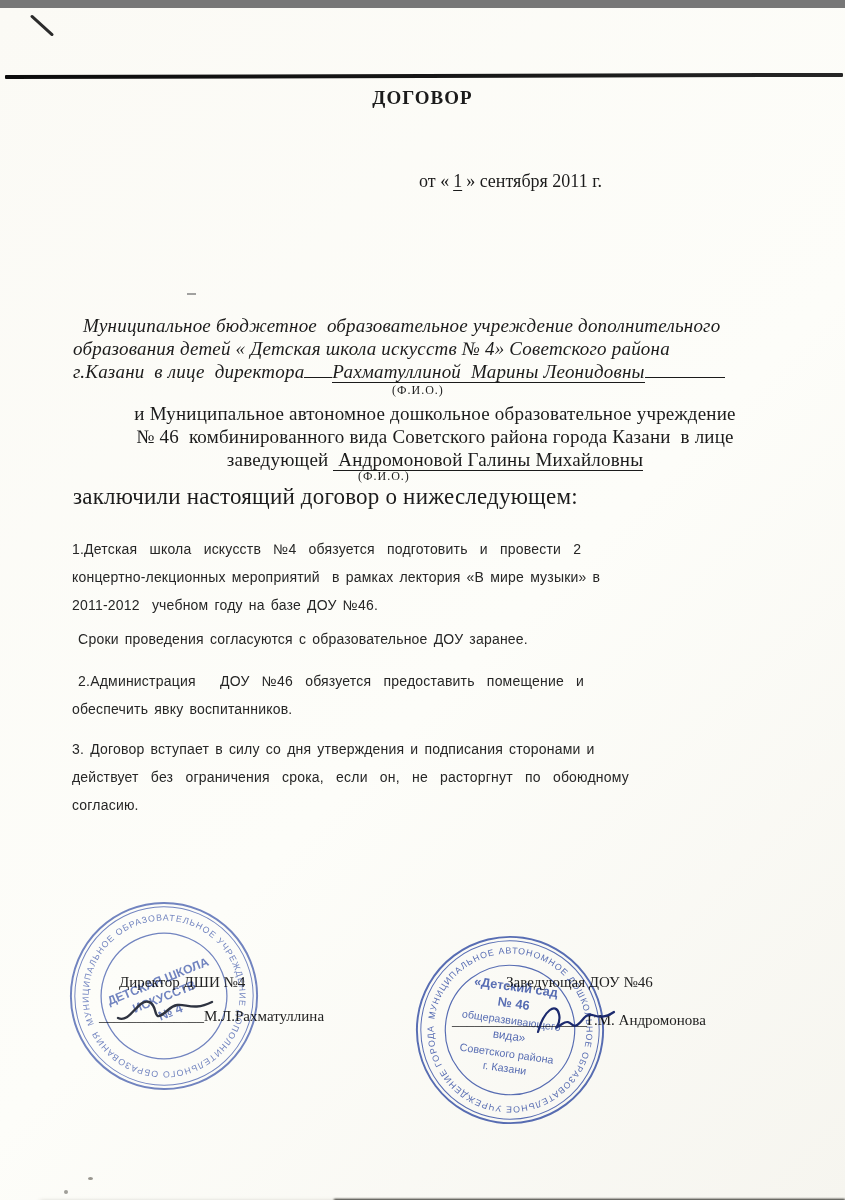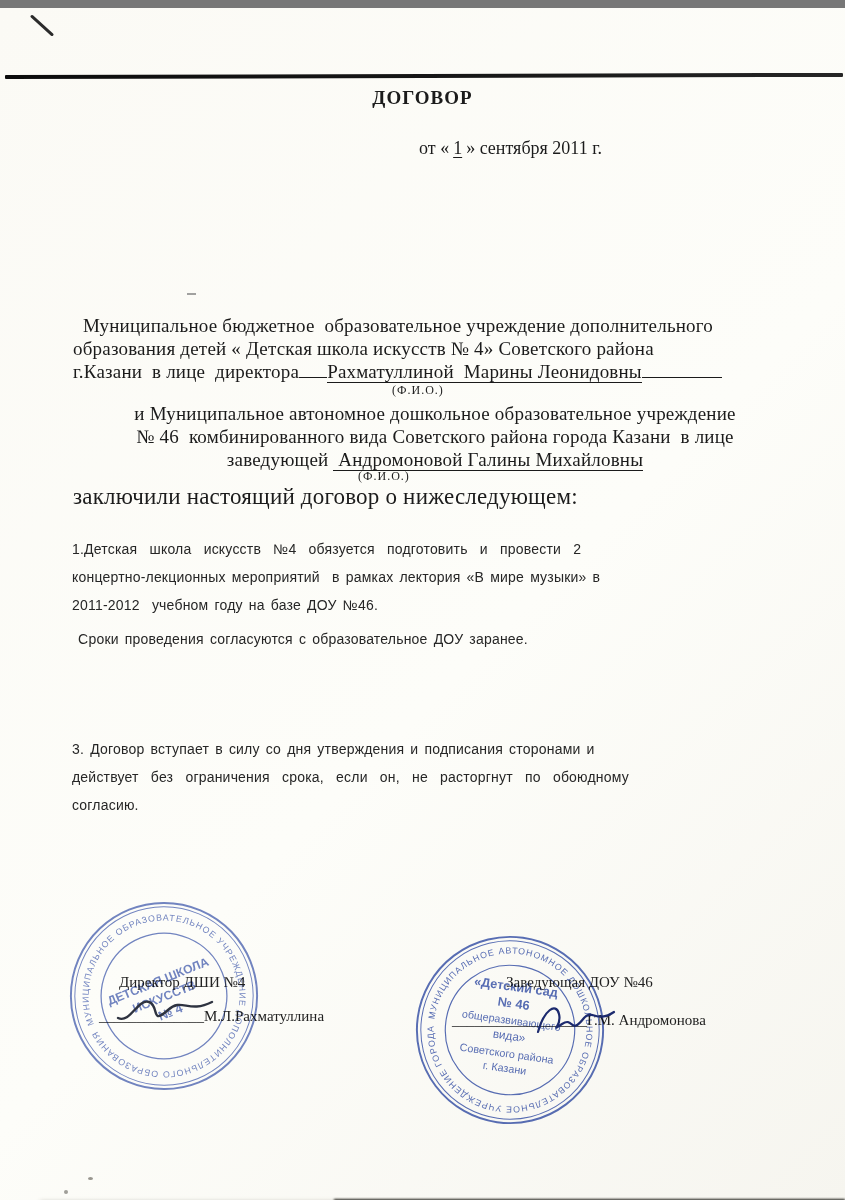--- a/index.html
+++ b/index.html
@@ -20,25 +20,25 @@
   .scan-smudge-dark { position: absolute; bottom: 1px; left: 334px; width: 511px; height: 8px;
     background: #23221c; filter: blur(1.2px); }
   .scan-smudge-light { position: absolute; bottom: 3px; left: 40px; width: 300px; height: 4px;
     background: #8a867a; opacity: .45; filter: blur(2px); }
   .scan-speck1 { position: absolute; bottom: 28px; left: 88px; width: 5px; height: 3px; background: #55524a; border-radius: 50%; opacity: .6; }
   .scan-speck2 { position: absolute; bottom: 14px; left: 64px; width: 4px; height: 4px; background: #44413a; border-radius: 50%; opacity: .5; }
 
   .title { position: absolute; top: 79px; left: 0; width: 100%; text-align: center;
     font-size: 19px; font-weight: bold; letter-spacing: 1px; }
 
-  .date-line { position: absolute; top: 130px; left: 419px; font-size: 18px; }
+  .date-line { position: absolute; top: 163px; left: 419px; font-size: 18px; }
   .date-day { text-decoration: underline; text-underline-offset: 3px; padding: 0 4px; }
 
   .body-serif { font-size: 19px; line-height: 23px; letter-spacing: .2px; white-space: pre-wrap; }
-  .party1 { position: absolute; top: 306px; left: 73px; width: 724px; }
+  .party1 { position: absolute; top: 306px; left: 73px; width: 724px; font-style: italic; }
   .party2 { position: absolute; top: 394px; left: 73px; width: 724px; text-align: center; }
   .concluded { position: absolute; top: 477px; left: 73px; width: 724px; font-size: 23px; }
 
   .fio { position: absolute; font-size: 12px; letter-spacing: 1px; color: #222; text-align: left; }
   .fio1 { top: 375px; left: 392px; width: 130px; }
   .fio2 { top: 461px; left: 358px; width: 130px; }
 
   .uline { border-bottom: 1.3px solid #1b1b1b; }
   .fill-line { display: inline-block; height: .85em; border-bottom: 1.3px solid #1b1b1b; }
   .fill-sm { width: 28px; }
@@ -89,20 +89,22 @@
 № 46  комбинированного вида Советского района города Казани  в лице
 заведующей </span><span class="uline"> Андромоновой Галины Михайловны</span></div>
   <div class="fio fio2">(Ф.И.О.)</div>
 
   <div class="concluded body-serif">заключили настоящий договор о нижеследующем:</div>
 
   <div class="clause clause1">1.Детская  школа  искусств  №4  обязуется  подготовить  и  провести  2
 концертно-лекционных мероприятий  в рамках лектория «В мире музыки» в
 2011-2012  учебном году на базе ДОУ №46.</div>
   <div class="clause clause1b"> Сроки проведения согласуются с образовательное ДОУ заранее.</div>
+  <div class="clause clause2"> 2.Администрация    ДОУ  №46  обязуется  предоставить  помещение  и
+обеспечить явку воспитанников.</div>
   <div class="clause clause3">3. Договор вступает в силу со дня утверждения и подписания сторонами и
 действует  без  ограничения  срока,  если  он,  не  расторгнут  по  обоюдному
 согласию.</div>
 
   <div class="sig sig-title-left">Директор ДШИ  №4</div>
   <div class="sig sig-name-left"><span>______________</span><span>М.Л.Рахматуллина</span></div>
 
   <div class="sig sig-title-right">Заведующая ДОУ №46</div>
   <div class="sig sig-name-right"><span>__________________</span><span>Г.М. Андромонова</span></div>
 

